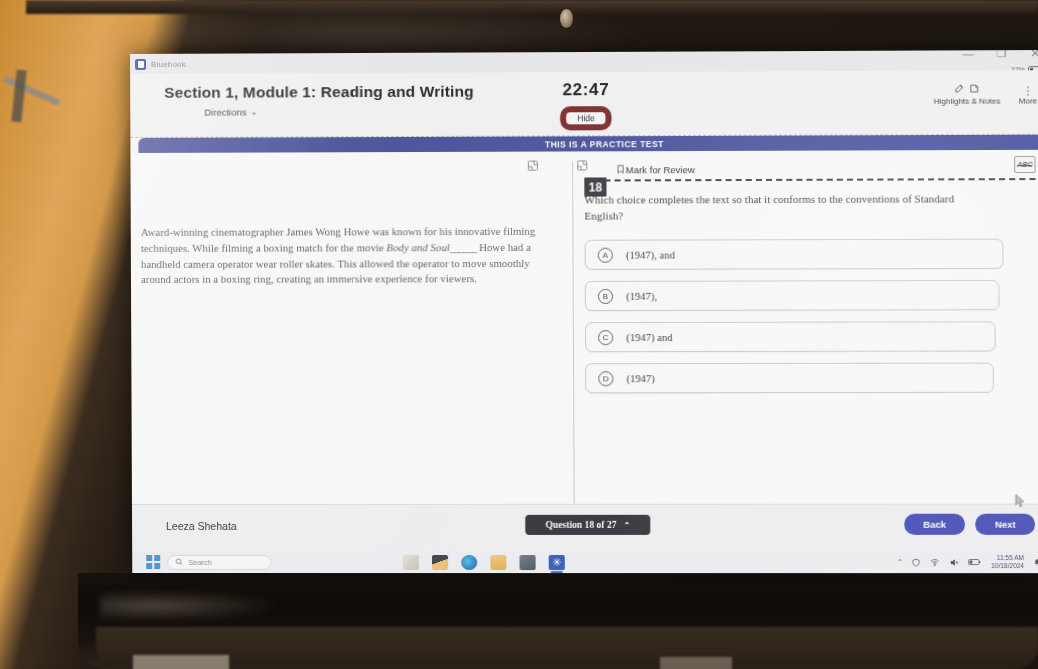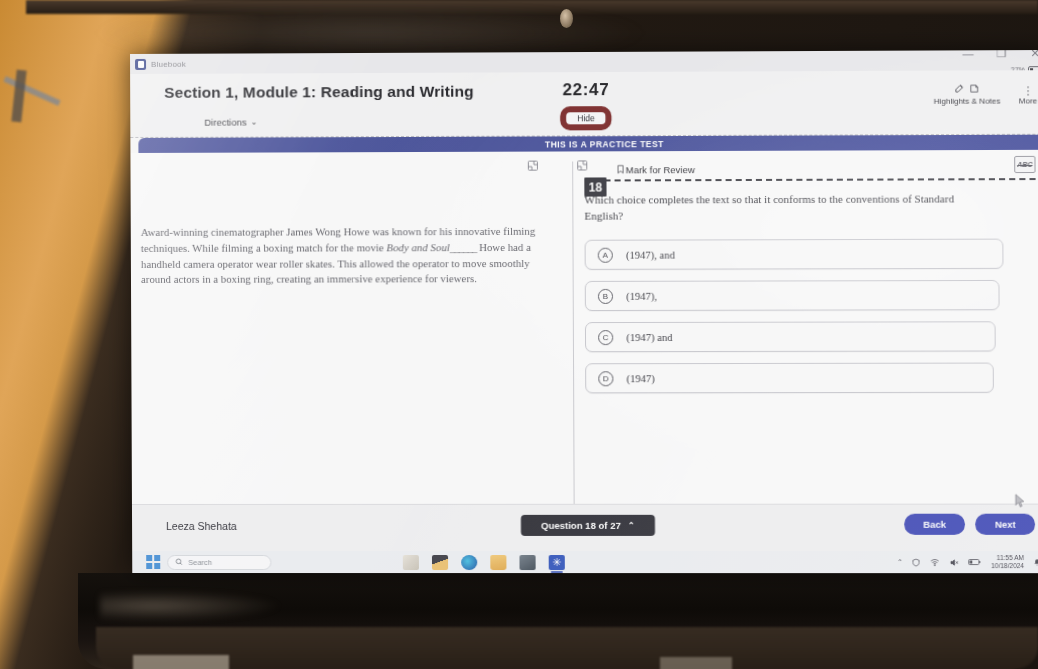--- a/index.html
+++ b/index.html
@@ -133,21 +133,21 @@
   .test-header {
     position: absolute; left: 0; top: 20px; width: 100%; height: 64px;
     background: #f2f2f3;
     border-bottom: 1px dashed #b9b9bf;
   }
   .hdr-title {
     position: absolute; left: 34px; top: 10px;
     font-size: 15.5px; font-weight: 700; color: #1c1c22; letter-spacing: .1px;
   }
   .hdr-directions {
-    position: absolute; left: 34px; top: 43px;
+    position: absolute; left: 34px; top: 33px;
     font-size: 9.5px; color: #3c3c44; display: flex; align-items: center; gap: 4px; padding-left: 40px;
   }
   .chev-d { font-size: 8px; color: #3c3c44; }
   .hdr-timer {
     position: absolute; left: 0; right: 0; top: 8px;
     text-align: center; font-size: 17px; font-weight: 600; color: #17171c; letter-spacing: .6px;
   }
   .hdr-hide {
     position: absolute; left: 50%; transform: translateX(-50%); top: 34px;
     border: 6px solid #7f1d1d; border-radius: 10px; padding: 1px 11px;
@@ -235,21 +235,21 @@
     position: absolute; left: 0; right: 0; bottom: 22px; height: 47px;
     background: #f0f0f2; border-top: 1px solid #dcdce0;
   }
   .footer-name {
     position: absolute; left: 34px; top: 15px; font-size: 10.5px; color: #2b2b33;
   }
   .q-of {
     position: absolute; left: 50%; transform: translateX(-50%); top: 10px;
     background: #2b2b33; color: #fff; border-radius: 4px;
     font-size: 9.5px; font-weight: 700; padding: 5px 20px;
-    display: flex; align-items: center; gap: 7px;
+    display: flex; align-items: center; gap: 7px; font-family: Liberation Serif, serif;
   }
   .q-of .chev-u { font-size: 8px; }
   .footer-btns { position: absolute; right: 12px; top: 9px; display: flex; gap: 10px; }
   .pill {
     background: #3b46c4; color: #fff; border-radius: 14px;
     font-size: 9.5px; font-weight: 700; padding: 5px 19px; border: none;
   }
 
   
   .taskbar {

